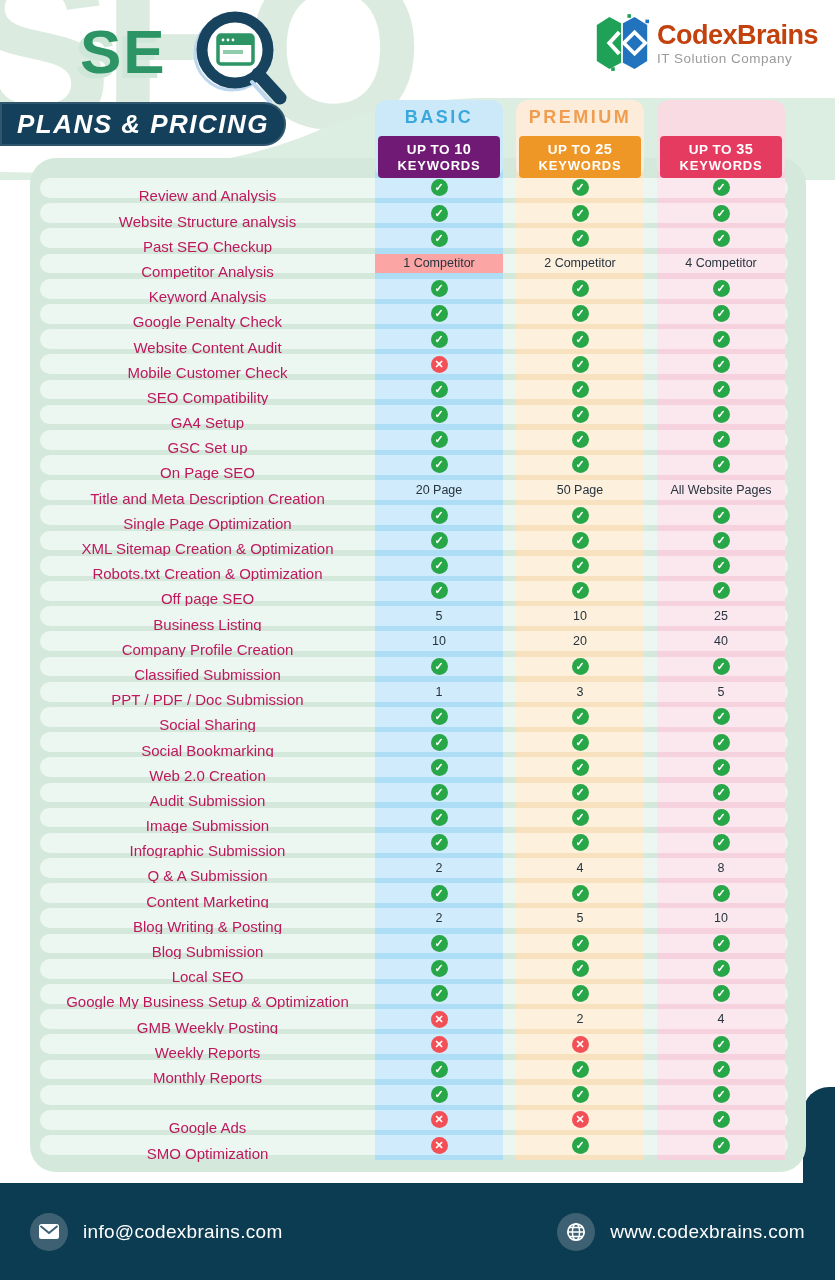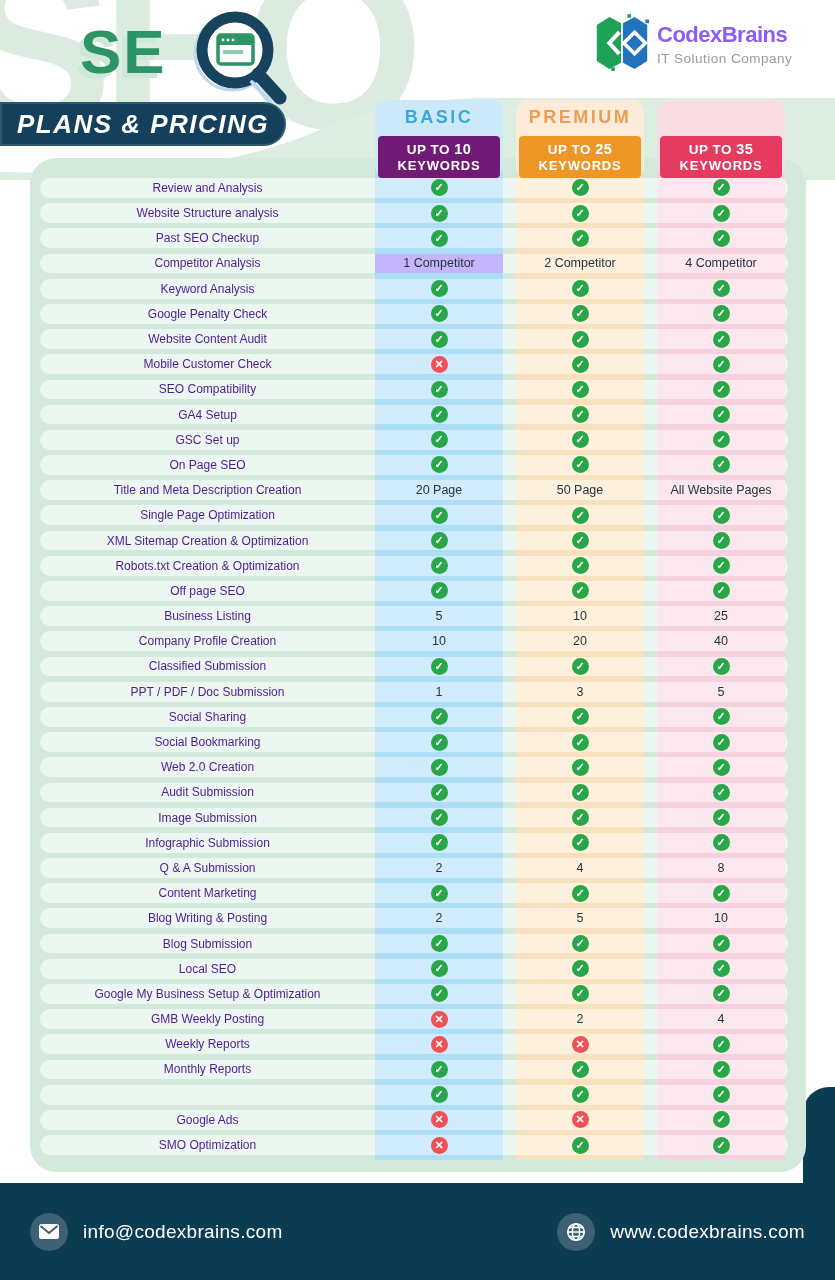--- a/index.html
+++ b/index.html
@@ -21,21 +21,21 @@
 
   
   .banner{position:absolute;left:0;top:102px;width:286px;height:44px;background:#15405c;
           border-radius:0 22px 22px 0;display:flex;align-items:center;justify-content:center;
           z-index:3;box-shadow:inset 0 0 0 2px rgba(255,255,255,.12);}
   .banner span{color:#fff;font-style:italic;font-weight:600;font-size:26px;letter-spacing:1.5px;}
 
   
   .company{position:absolute;left:595px;top:12px;display:flex;align-items:center;z-index:3;}
   .company .txt{margin-left:8px;}
-  .company .name{font-size:22px;font-weight:700;color:#8b5cf6;letter-spacing:-.5px;line-height:30px;}
+  .company .name{font-size:27px;font-weight:700;color:#c2410c;letter-spacing:-.5px;line-height:30px;}
   .company .tag{font-size:13.5px;color:#9b9b9b;letter-spacing:.5px;margin-top:1px;}
 
   
   .plan-header{position:absolute;top:100px;width:128px;height:78px;border-radius:12px;
                text-align:center;z-index:4;}
   .plan-header.p0{left:375px;} .plan-header.p1{left:516px;} .plan-header.p2{left:657px;}
   .plan-title{display:block;font-size:18px;font-weight:600;letter-spacing:2.5px;line-height:35px;}
   .plan-solid{position:absolute;left:3px;right:3px;top:36px;height:42px;border-radius:4px;
               color:#fff;display:flex;flex-direction:column;align-items:center;justify-content:center;}
   .plan-solid .l1{font-size:13.5px;font-weight:600;letter-spacing:.5px;}
@@ -43,22 +43,22 @@
   .plan-solid .l2{font-size:13px;font-weight:600;letter-spacing:.8px;margin-top:1px;}
 
   
   .card{position:absolute;left:30px;top:158px;width:776px;height:1014px;background:#d4e9dc;
         border-radius:26px;overflow:hidden;z-index:1;}
   .band{position:absolute;top:0;width:128px;height:1002px;}
   .band.b0{left:345px;} .band.b1{left:486px;} .band.b2{left:627px;}
 
   .rows{position:absolute;left:10px;top:20px;width:748px;z-index:2;}
   .row{position:relative;height:19.8px;border-radius:10px;background:#edf7f1;margin-bottom:5.4px;}
-  .row .label{position:absolute;left:0;top:0;width:335px;height:100%;display:flex;align-items:center;
-              justify-content:center;font-size:12px;color:#4c1d95;font-weight:500;white-space:nowrap;}
+  .row .label{position:absolute;left:0;top:8px;width:335px;height:100%;display:flex;align-items:center;
+              justify-content:center;font-size:15px;color:#be185d;font-weight:500;white-space:nowrap;}
   .seg{position:absolute;top:0;height:100%;width:128px;display:flex;align-items:center;
        justify-content:center;font-size:12.5px;color:#27333d;font-weight:500;}
   .seg.s0{left:335px;} .seg.s1{left:476px;} .seg.s2{left:617px;}
   .mark{width:17px;height:17px;border-radius:50%;color:#fff;font-size:11px;line-height:17px;
         text-align:center;font-weight:700;display:inline-block;}
 
   
   .corner-block{position:absolute;left:803px;top:1087px;width:32px;height:100px;background:#0c3c52;
                 border-top-left-radius:26px;z-index:0;}
 
@@ -180,21 +180,21 @@
       <span class="seg s1 cell" style="background: rgb(253, 240, 220);">
             <span class="mark" style="background: rgb(39, 167, 72);">✓</span>
           </span>
       <span class="seg s2 cell" style="background: rgb(251, 232, 239);">
             <span class="mark" style="background: rgb(39, 167, 72);">✓</span>
           </span>
     </div>
 
     <div class="row">
       <span class="label">Competitor Analysis</span>
-      <span class="seg s0 cell" style="background: #c4b5fd;">1 Competitor</span>
+      <span class="seg s0 cell" style="background: #fca5a5;">1 Competitor</span>
       <span class="seg s1 cell" style="background: rgb(253, 240, 220);">2 Competitor</span>
       <span class="seg s2 cell" style="background: rgb(251, 232, 239);">4 Competitor</span>
     </div>
 
     <div class="row">
       <span class="label">Keyword Analysis</span>
       <span class="seg s0 cell" style="background: rgb(208, 235, 251);">
             <span class="mark" style="background: rgb(39, 167, 72);">✓</span>
           </span>
       <span class="seg s1 cell" style="background: rgb(253, 240, 220);">

